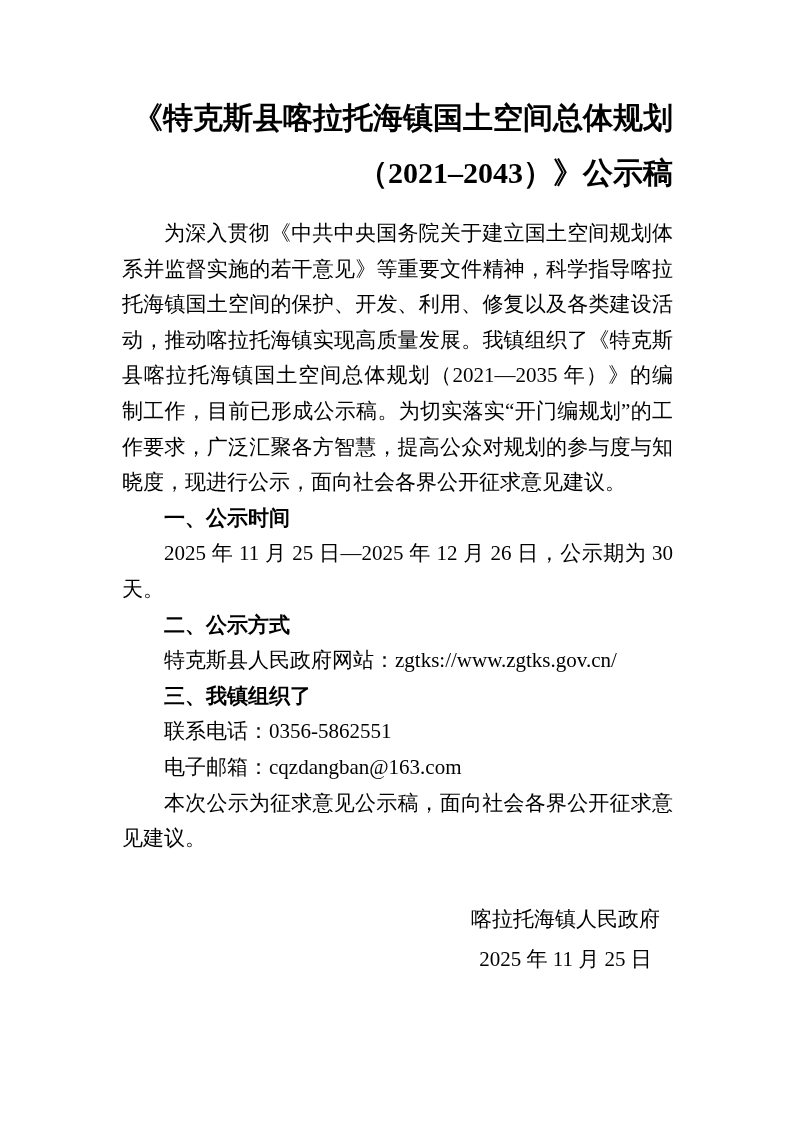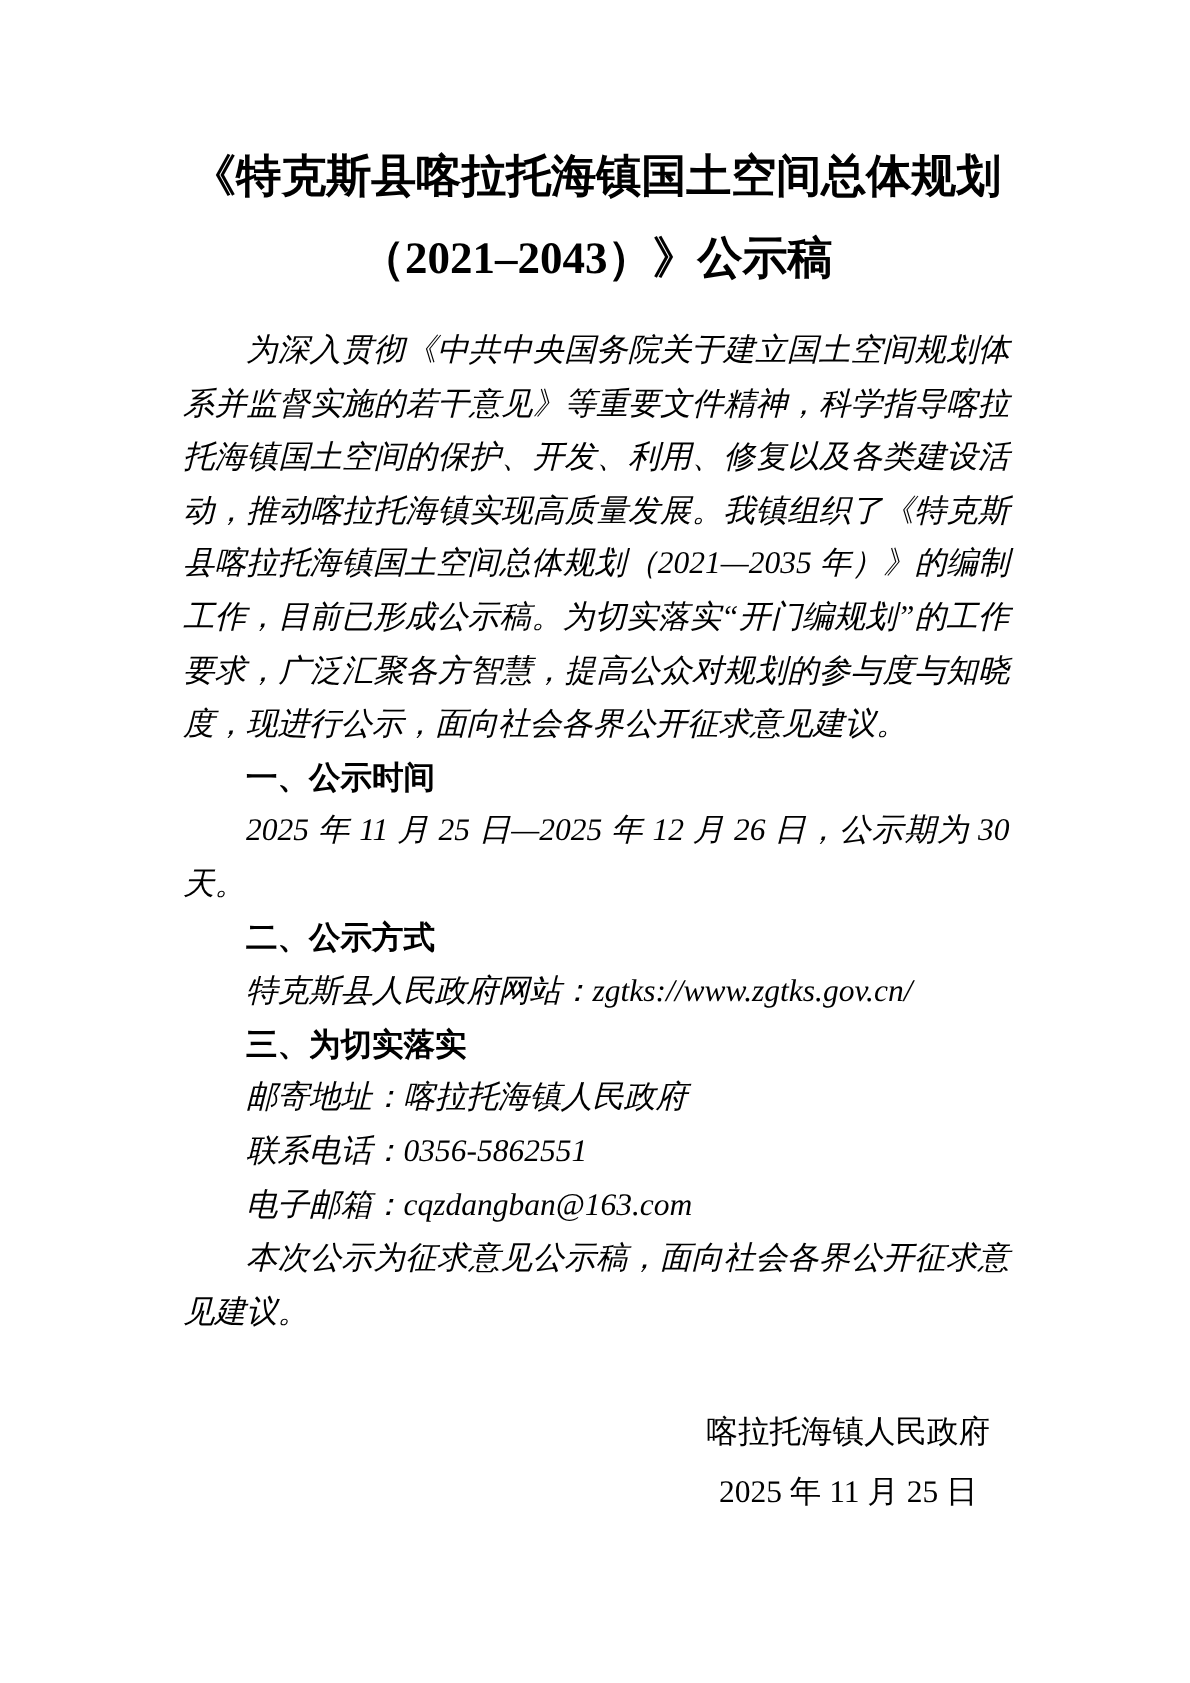--- a/index.html
+++ b/index.html
@@ -17,30 +17,29 @@
     overflow: hidden;
   }
   .doc-title {
     text-align: center;
     font-weight: bold;
     font-size: 30px;
     line-height: 55px;
     letter-spacing: 0px;
     margin: 0 0 16px 0;
   }
-  .doc-title .title-line { display: block; }
+  .doc-title .title-line { display: block; text-align: right; }
   .doc-body {
     font-size: 21px;
     line-height: 35.6px;
     text-align: justify;
   }
   .para {
     margin: 0;
     text-indent: 2em;
-    font-style: italic;
   }
   .heading {
     margin: 0;
     text-indent: 2em;
     font-weight: bold;
     font-size: 21px;
   }
   .signature-block {
     width: fit-content;
     margin: 42px 13px 0 auto;
@@ -63,23 +62,22 @@
   <div class="doc-body">
 
     <p class="para">为深入贯彻《中共中央国务院关于建立国土空间规划体系并监督实施的若干意见》等重要文件精神，科学指导喀拉托海镇国土空间的保护、开发、利用、修复以及各类建设活动，推动喀拉托海镇实现高质量发展。我镇组织了《特克斯县喀拉托海镇国土空间总体规划（2021—2035 年）》的编制工作，目前已形成公示稿。为切实落实“开门编规划”的工作要求，广泛汇聚各方智慧，提高公众对规划的参与度与知晓度，现进行公示，面向社会各界公开征求意见建议。</p>
 
     <p class="heading">一、公示时间</p>
     <p class="para">2025 年 11 月 25 日—2025 年 12 月 26 日，公示期为 30 天。</p>
 
     <p class="heading">二、公示方式</p>
     <p class="para">特克斯县人民政府网站：zgtks://www.zgtks.gov.cn/</p>
 
-    <p class="heading">三、为切实落实</p>
+    <p class="heading">三、我镇组织了</p>
 
-    <p class="para">邮寄地址：喀拉托海镇人民政府</p>
     <p class="para">联系电话：0356-5862551</p>
     <p class="para">电子邮箱：cqzdangban@163.com</p>
 
     <p class="para">本次公示为征求意见公示稿，面向社会各界公开征求意见建议。</p>
 
     <div class="signature-block">
       <div>喀拉托海镇人民政府</div>
       <div>2025 年 11 月 25 日</div>
     </div>
 

